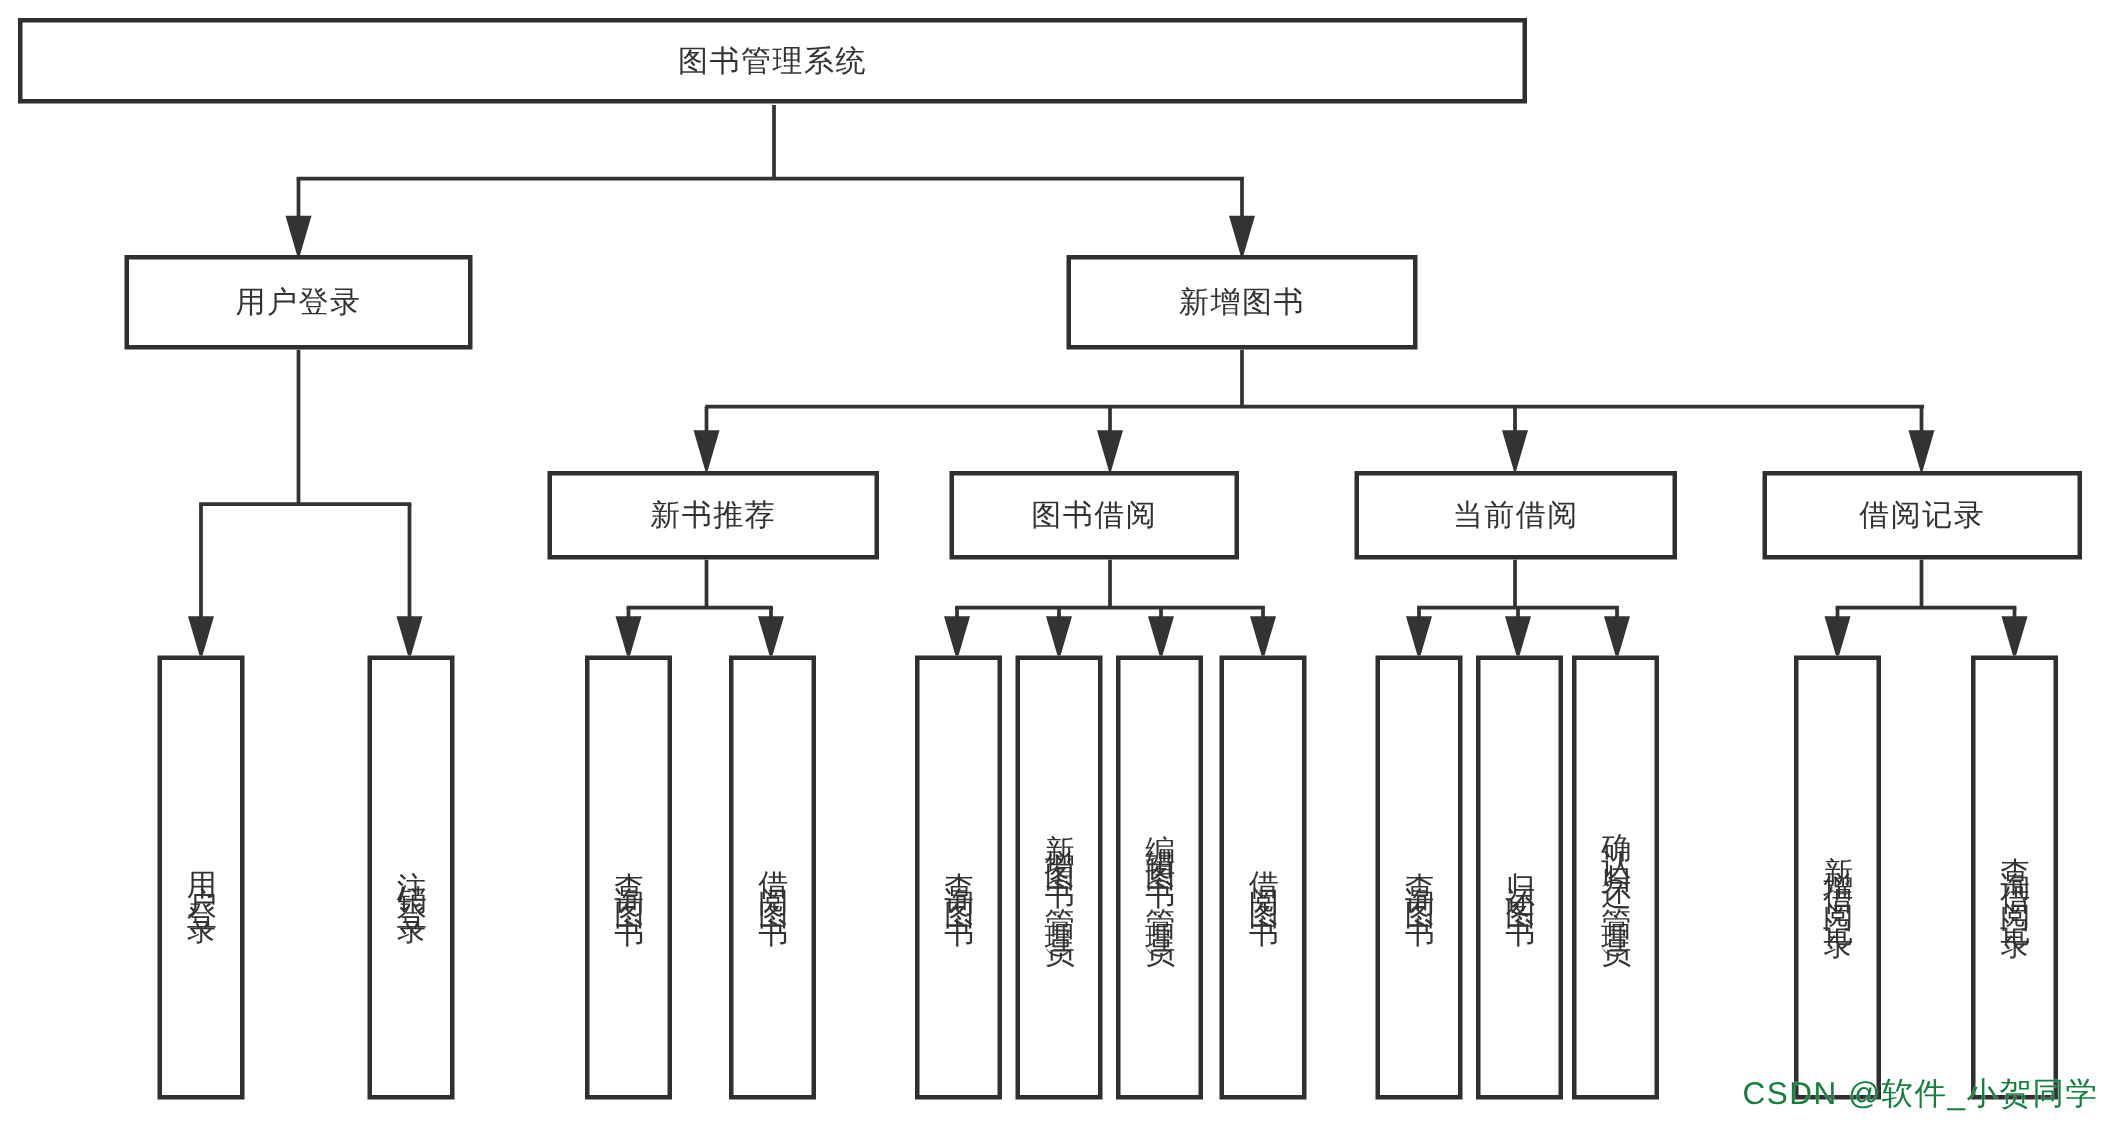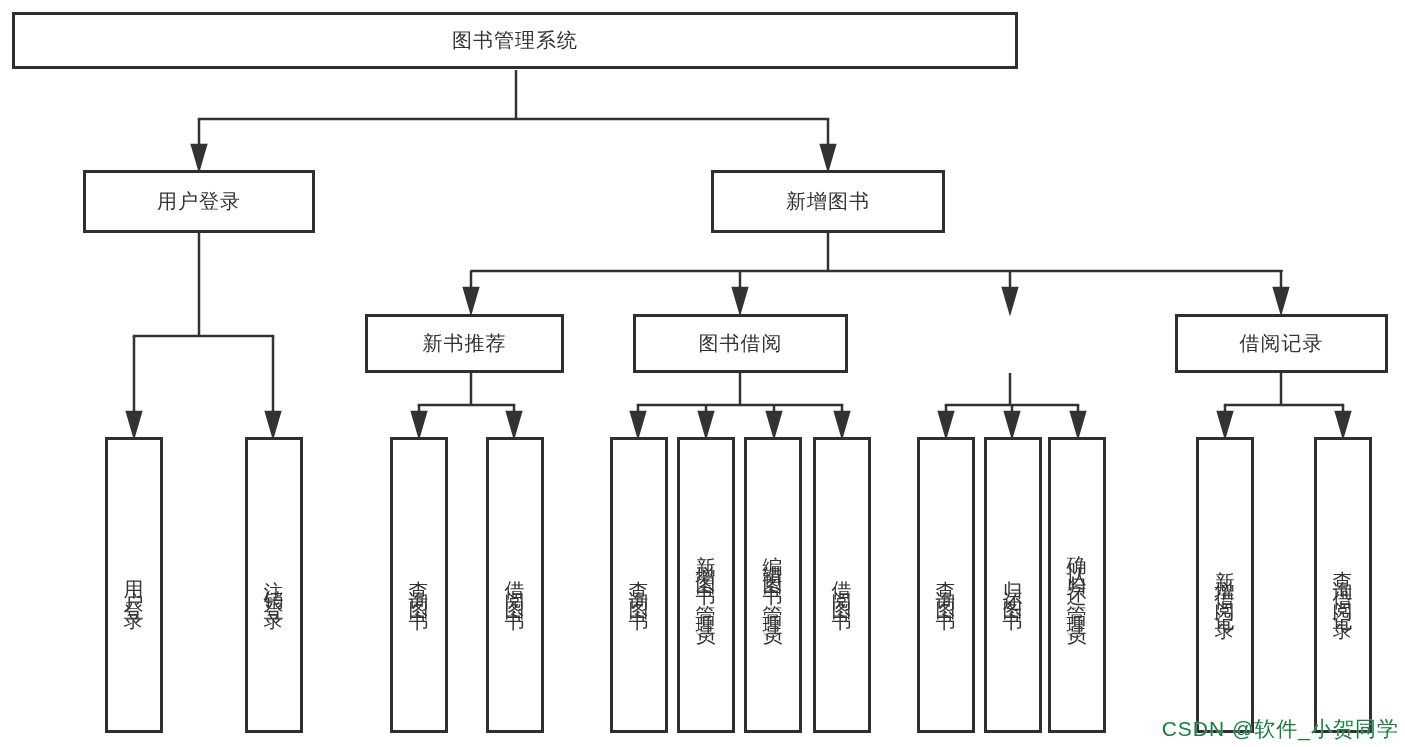--- a/index.html
+++ b/index.html
@@ -133,25 +133,28 @@
     <span>图书管理系统</span>
   </div>
 
   <div class="node" style="left:83px;top:170px;width:232px;height:63px;">
     <span>用户登录</span>
   </div>
   <div class="node" style="left:711px;top:170px;width:234px;height:63px;">
     <span>新增图书</span>
   </div>
 
-  <div class="node" style="left:365px;top:314px;width:199px;height:59px;">
+  <div class="node" style="left:365px;top:314px;width:221px;height:59px;">
     <span>新书推荐</span>
   </div>
-  <div class="node" style="left:633px;top:314px;width:215px;height:59px;">
+  <div class="node" style="left:633px;top:314px;width:193px;height:59px;">
     <span>图书借阅</span>
+  </div>
+  <div class="node" style="left:903px;top:314px;width:215px;height:59px;">
+    <span>当前借阅</span>
   </div>
   <div class="node" style="left:1175px;top:314px;width:213px;height:59px;">
     <span>借阅记录</span>
   </div>
 
   <div class="leaf" style="left:105px;">
     <span>用户登录</span>
   </div>
   <div class="leaf" style="left:245px;">
     <span>注销登录</span>

